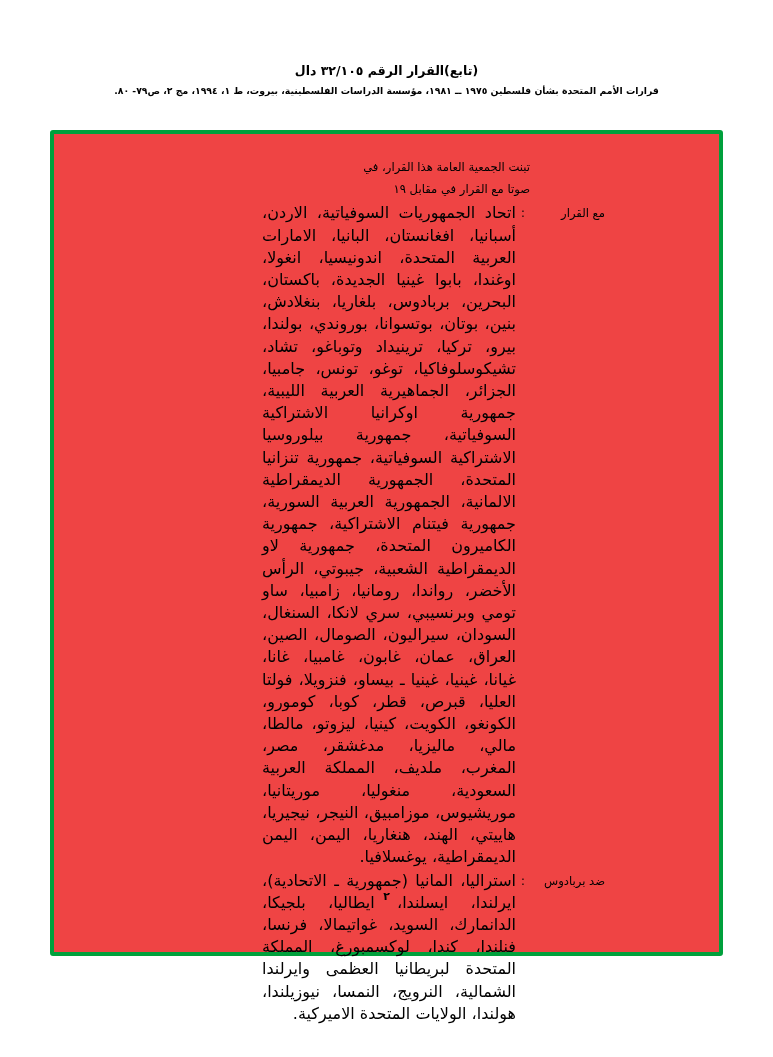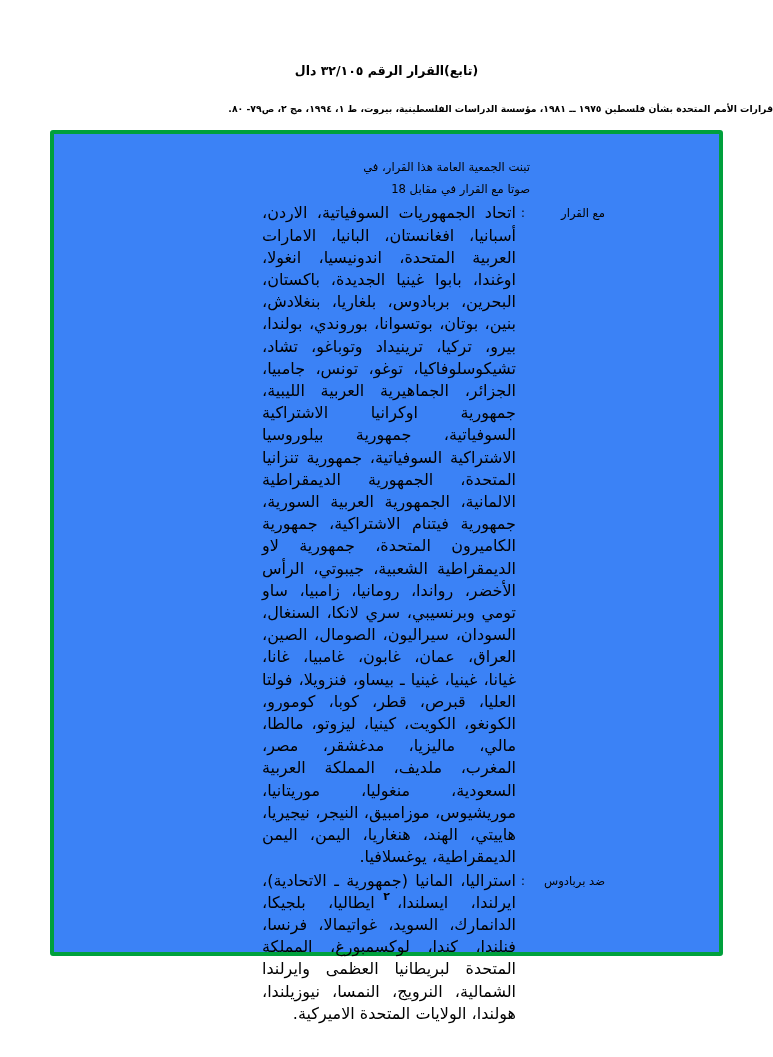--- a/index.html
+++ b/index.html
@@ -29,33 +29,32 @@
     font-size: 12.5px;
     font-weight: bold;
     letter-spacing: 0px;
     direction: rtl;
     line-height: 1.4;
   }
   .header-source {
     font-size: 9.3px;
     font-weight: bold;
     direction: rtl;
-    margin-top: 22px;
+    margin-top: 4px;
     line-height: 1.4;
-    text-align: right;
   }
   .frame {
     position: absolute;
     top: 130px;
     right: 50px;
     left: 50px;
     height: 826px;
     border: 4px solid #00a03c;
     box-sizing: border-box;
-    background: #3b82f6;
+    background: #ef4444;
     border-radius: 3px;
   }
   .frame-inner {
     position: absolute;
     top: 0; right: 0; left: 0; bottom: 0;
     padding: 22px 0 0 0;
   }
   .body-text {
     direction: rtl;
     font-size: 11.6px;
@@ -122,21 +121,21 @@
   <div class="header">
     <div class="header-title">(تابع)القرار الرقم ٣٢/١٠٥ دال</div>
     <div class="header-source">قرارات الأمم المتحدة بشأن فلسطين ١٩٧٥ ــ ١٩٨١، مؤسسة الدراسات الفلسطينية، بيروت، ط ١، ١٩٩٤، مج ٢، ص٧٩- ٨٠.</div>
   </div>
 
   <div class="frame">
     <div class="frame-inner">
 
       <div class="body-text intro">
         <div>تبنت الجمعية العامة هذا القرار، في</div>
-        <div>صوتا مع القرار في مقابل 18</div>
+        <div>صوتا مع القرار في مقابل ١٩</div>
       </div>
 
       <div class="vote-block in-favor">
         <div class="vote-label">مع القرار</div>
         <div class="vote-colon">:</div>
         <div class="vote-list">اتحاد الجمهوريات السوفياتية، الاردن، أسبانيا، افغانستان، البانيا، الامارات العربية المتحدة، اندونيسيا، انغولا، اوغندا، بابوا غينيا الجديدة، باكستان، البحرين، بربادوس، بلغاريا، بنغلادش، بنين، بوتان، بوتسوانا، بوروندي، بولندا، بيرو، تركيا، ترينيداد وتوباغو، تشاد، تشيكوسلوفاكيا، توغو، تونس، جامبيا، الجزائر، الجماهيرية العربية الليبية، جمهورية اوكرانيا الاشتراكية السوفياتية، جمهورية بيلوروسيا الاشتراكية السوفياتية، جمهورية تنزانيا المتحدة، الجمهورية الديمقراطية الالمانية، الجمهورية العربية السورية، جمهورية فيتنام الاشتراكية، جمهورية الكاميرون المتحدة، جمهورية لاو الديمقراطية الشعبية، جيبوتي، الرأس الأخضر، رواندا، رومانيا، زامبيا، ساو تومي وبرنسيبي، سري لانكا، السنغال، السودان، سيراليون، الصومال، الصين، العراق، عمان، غابون، غامبيا، غانا، غيانا، غينيا، غينيا ـ بيساو، فنزويلا، فولتا العليا، قبرص، قطر، كوبا، كومورو، الكونغو، الكويت، كينيا، ليزوتو، مالطا، مالي، ماليزيا، مدغشقر، مصر، المغرب، ملديف، المملكة العربية السعودية، منغوليا، موريتانيا، موريشيوس، موزامبيق، النيجر، نيجيريا، هاييتي، الهند، هنغاريا، اليمن، اليمن الديمقراطية، يوغسلافيا.</div>
       </div>
 
       <div class="vote-block against">
         <div class="vote-label">ضد بربادوس</div>

